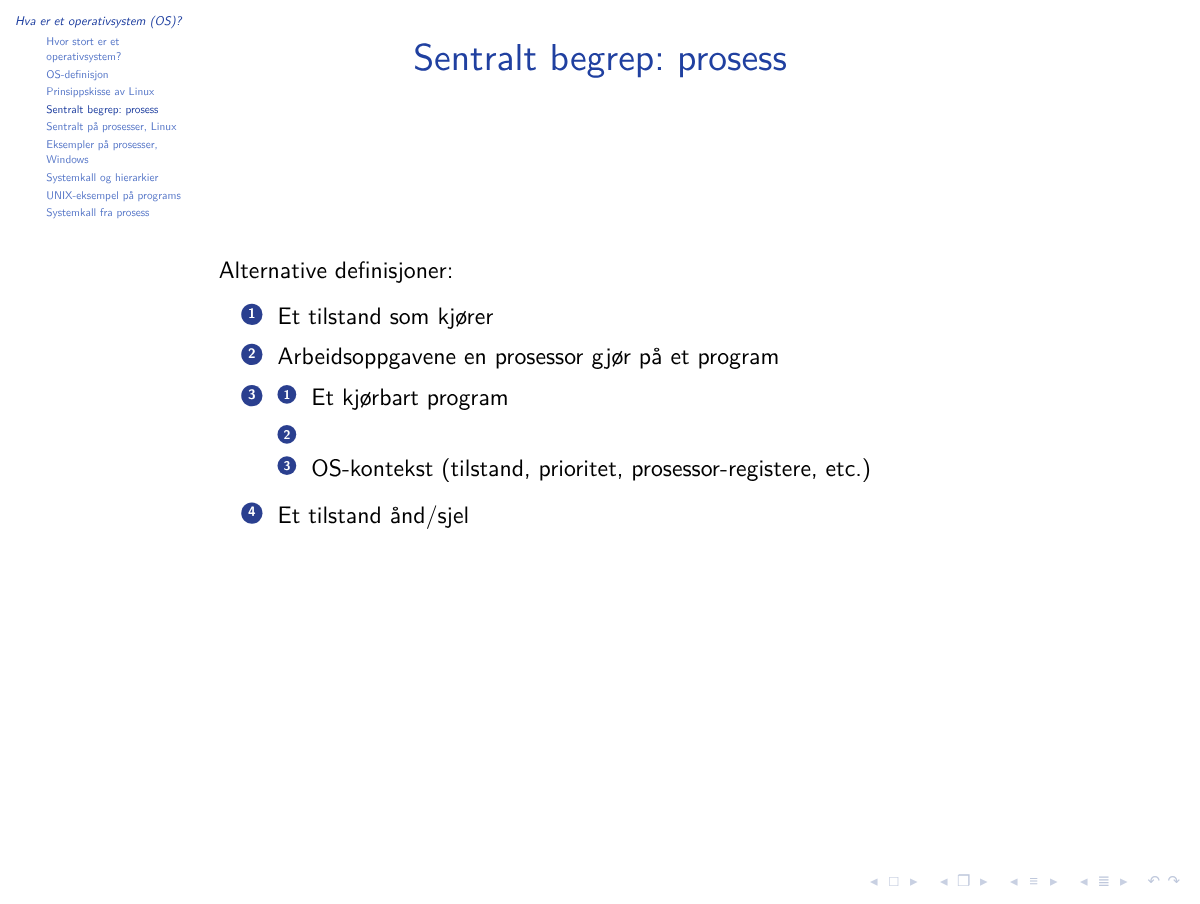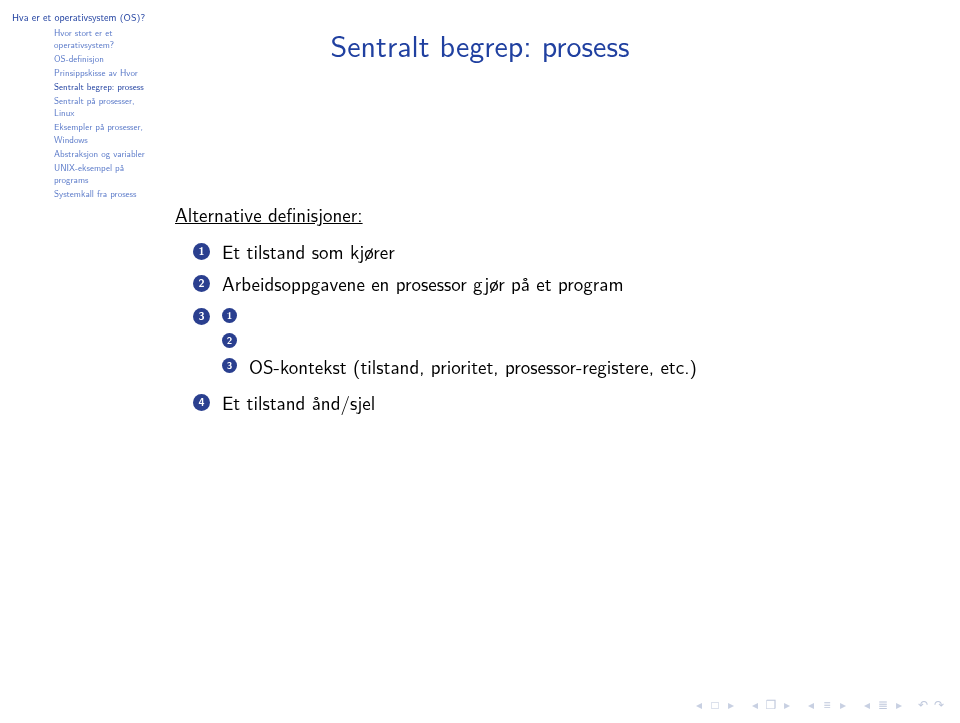--- a/index.html
+++ b/index.html
@@ -23,26 +23,27 @@
     left: 12px;
     top: 10px;
     width: 145px;
   }
   .side-section {
     color: #2040a0;
     font-size: 10px;
     line-height: 1.35;
     margin-bottom: 3px;
     cursor: default;
+    font-style: italic;
   }
   .side-sub {
     color: #5878c8;
     font-size: 9px;
     line-height: 1.35;
-    margin-left: 21px;
+    margin-left: 4px;
     margin-bottom: 2px;
     cursor: default;
     padding-left: 21px;
   }
   .side-sub.current {
     color: #2040a0;
   }
   .title {
     position: absolute;
     top: 22px;
@@ -56,21 +57,20 @@
   .content {
     position: absolute;
     left: 175px;
     top: 200px;
     width: 740px;
     font-size: 19px;
     line-height: 1.5;
   }
   .intro {
     margin-bottom: 8px;
-    text-decoration: underline;
   }
   .lvl1 {
     display: flex;
     align-items: flex-start;
     margin-left: 18px;
     margin-bottom: 4px;
   }
   .lvl2 {
     display: flex;
     align-items: flex-start;
@@ -124,25 +124,25 @@
 </head>
 <body>
 <div class="slide">
 
 <div class="title">Sentralt begrep: prosess</div>
 
 <div class="sidebar">
   <div class="side-section">Hva er et operativsystem (OS)?</div>
   <div class="side-sub">Hvor stort er et operativsystem?</div>
   <div class="side-sub">OS-definisjon</div>
-  <div class="side-sub">Prinsippskisse av Hvor</div>
+  <div class="side-sub">Prinsippskisse av Linux</div>
   <div class="side-sub current">Sentralt begrep: prosess</div>
   <div class="side-sub">Sentralt på prosesser, Linux</div>
   <div class="side-sub">Eksempler på prosesser, Windows</div>
-  <div class="side-sub">Abstraksjon og variabler</div>
+  <div class="side-sub">Systemkall og hierarkier</div>
   <div class="side-sub">UNIX-eksempel på programs</div>
   <div class="side-sub">Systemkall fra prosess</div>
 </div>
 
 <div class="content">
   <div class="intro">Alternative definisjoner:</div>
 
   <div class="lvl1">
     <span class="bullet">1</span>
     <span>Et tilstand som kjører</span>
@@ -151,20 +151,21 @@
   <div class="lvl1">
     <span class="bullet">2</span>
     <span>Arbeidsoppgavene en prosessor gjør på et program</span>
   </div>
 
   <div class="lvl1">
     <span class="bullet">3</span>
     <div style="flex:1">
       <div class="lvl2" style="margin-left:0">
         <span class="bullet">1</span>
+        <span>Et kjørbart program</span>
       </div>
       <div class="lvl2" style="margin-left:0">
         <span class="bullet">2</span>
       </div>
       <div class="lvl2" style="margin-left:0">
         <span class="bullet">3</span>
         <span>OS-kontekst (tilstand, prioritet, prosessor-registere, etc.)</span>
       </div>
     </div>
   </div>

